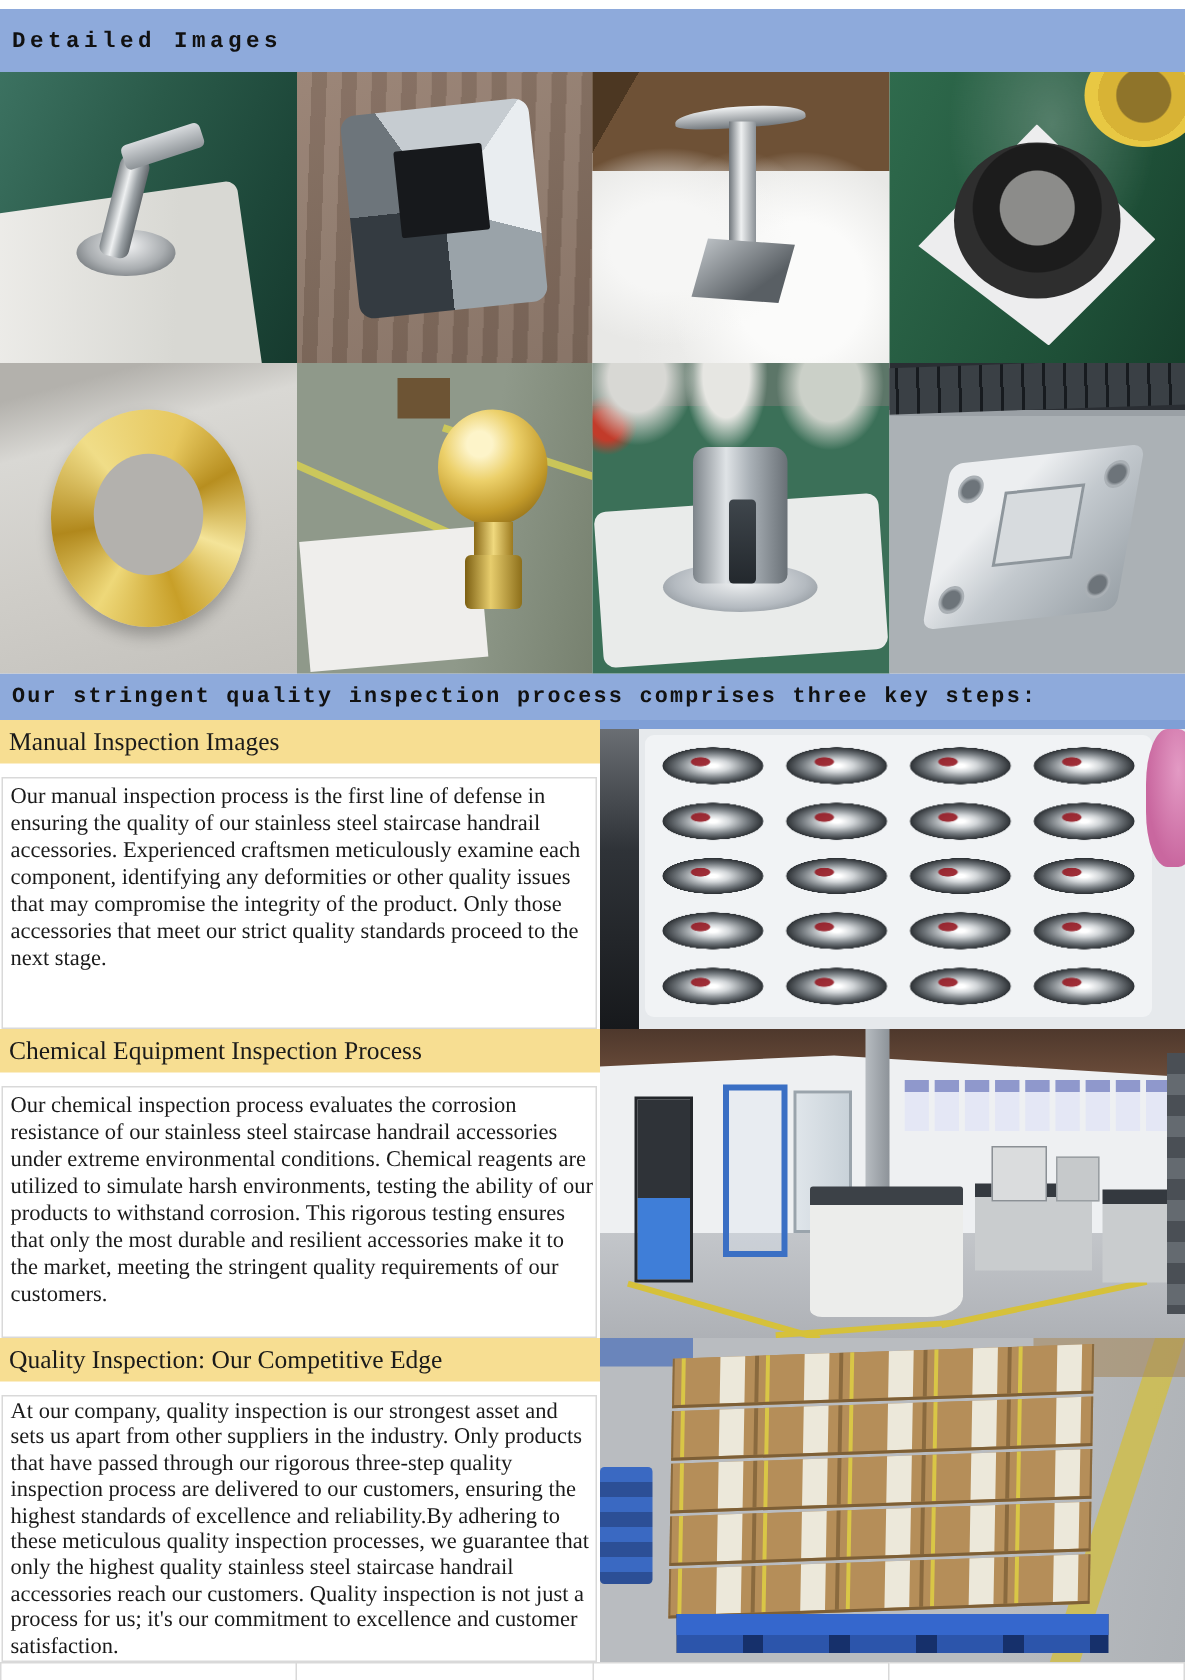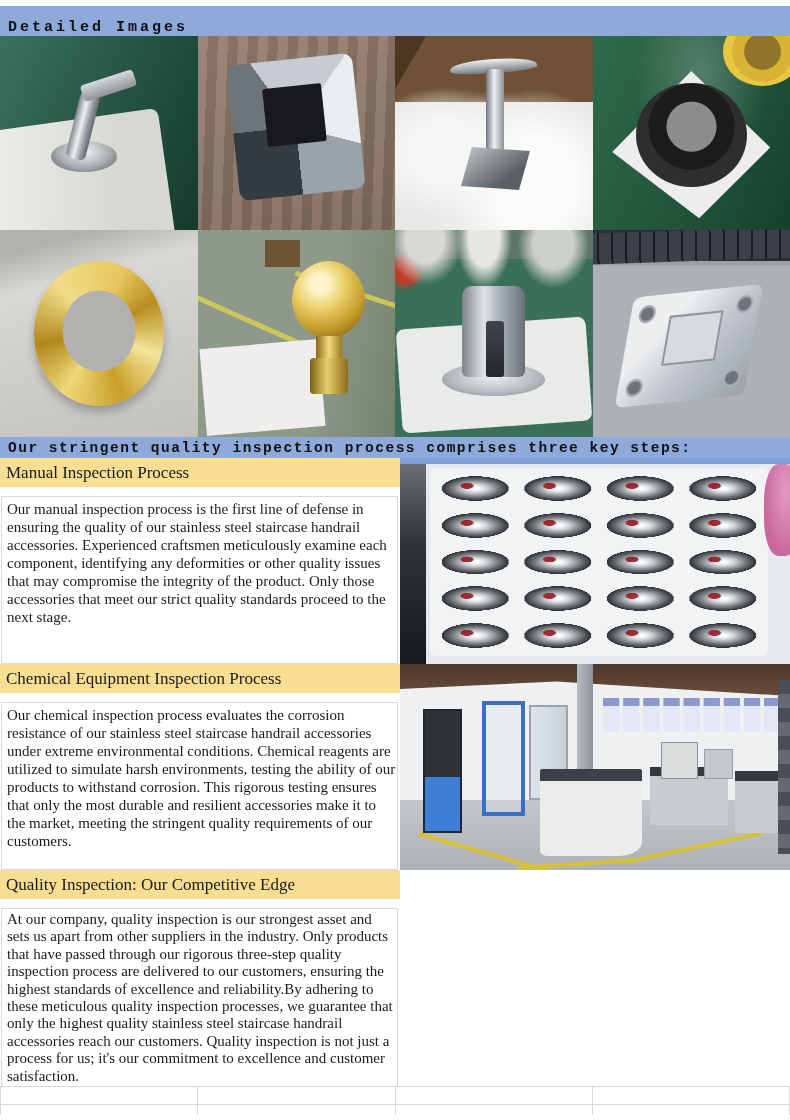--- a/index.html
+++ b/index.html
@@ -4,22 +4,22 @@
 <style>
   html,body{margin:0;padding:0;background:#fff;}
   .page{position:relative;width:790px;height:1120px;overflow:hidden;background:#fff;
         font-family:"Liberation Serif",serif;color:var(--body-text,#1a1a1a);}
 
   
   .top-strip{height:6px;background:#fff;}
   .banner{background:var(--banner-blue,#8EAADB);color:#111;
           font-family:"Liberation Mono",monospace;font-weight:bold;
           display:flex;align-items:center;padding-left:8px;box-sizing:border-box;}
-  .banner-top{height:30px;font-size:15px;letter-spacing:3px;align-items:flex-end;}
-  .banner-mid{height:21px;font-size:14.5px;letter-spacing:1.5px;}
+  .banner-top{height:42px;font-size:15px;letter-spacing:3px;}
+  .banner-mid{height:31px;font-size:14.5px;letter-spacing:1.5px;}
 
   
   .gallery{display:grid;grid-template-columns:repeat(4,1fr);grid-template-rows:194px 207px;}
   .ph{position:relative;overflow:hidden;}
 
   
   .ph1{background:linear-gradient(115deg,#3c7261 0%,#2a5a49 40%,#1d4739 75%,#163a2e 100%);}
   .paper1{position:absolute;left:-14px;bottom:-30px;width:92%;height:72%;border-radius:8px;
           background:linear-gradient(100deg,#f0efec,#d8d8d3 70%);transform:rotate(-8deg);}
   .br-base{position:absolute;left:26%;bottom:30%;width:33%;height:16%;border-radius:50%;
@@ -107,21 +107,21 @@
          transform:rotate(-6deg) skewX(-16deg);
          background:linear-gradient(130deg,#eceef0 0 30%,#c3c9ce 55%,#99a1a7 100%);}
   .plate-hole{position:absolute;left:31%;top:20%;width:38%;height:42%;background:#d7dbde;border:2px solid #8e969c;}
   .bh{position:absolute;width:13%;height:17%;border-radius:50%;
       background:radial-gradient(circle,#6d747a 0 45%,#aab0b5 60%);}
   .bh1{left:6%;top:8%;}.bh2{right:6%;top:8%;}.bh3{left:6%;bottom:8%;}.bh4{right:6%;bottom:8%;}
 
   
   section{display:flex;overflow:hidden;}
   .sec1,.sec2{height:206px;}
-  .sec3{height:216px;flex-direction:column;}
+  .sec3{height:216px;}
   .txtcol{width:400px;box-sizing:border-box;display:flex;flex-direction:column;}
   .heading{height:29px;flex:0 0 29px;background:var(--heading-yellow,#F7DE92);
            font-size:17px;line-height:29px;padding-left:6px;}
   .para{margin-top:9px;margin-left:1px;margin-right:2px;flex:1;overflow:hidden;
         border:1px solid var(--table-border,#D9D9D9);
         padding:3px 0 3px 5px;font-size:15px;line-height:1.2;}
   .sec3 .para{text-align:left;line-height:1.16;padding-top:2px;}
   .sphoto{flex:1;position:relative;overflow:hidden;}
 
   
@@ -258,21 +258,21 @@
       </div>
     </div>
   </div>
 
   <div class="banner banner-mid">
     <span>Our stringent quality inspection process comprises three key steps:</span>
   </div>
 
   <section class="sec1">
     <div class="txtcol">
-      <div class="heading">Manual Inspection Process</div>
+      <div class="heading">Manual Inspection Images</div>
       <div class="para">Our manual inspection process is the first line of defense in ensuring the quality of our stainless steel staircase handrail accessories. Experienced craftsmen meticulously examine each component, identifying any deformities or other quality issues that may compromise the integrity of the product. Only those accessories that meet our strict quality standards proceed to the next stage.</div>
     </div>
     <div class="sphoto ph9" title="Tray of mirror polished stainless steel fittings arranged in rows on white foam">
       <div class="blue-top"></div>
       <div class="dark-left"></div>
       <div class="tray">
         <div class="trow"></div>
         <div class="trow"></div>
         <div class="trow"></div>
         <div class="trow"></div>

